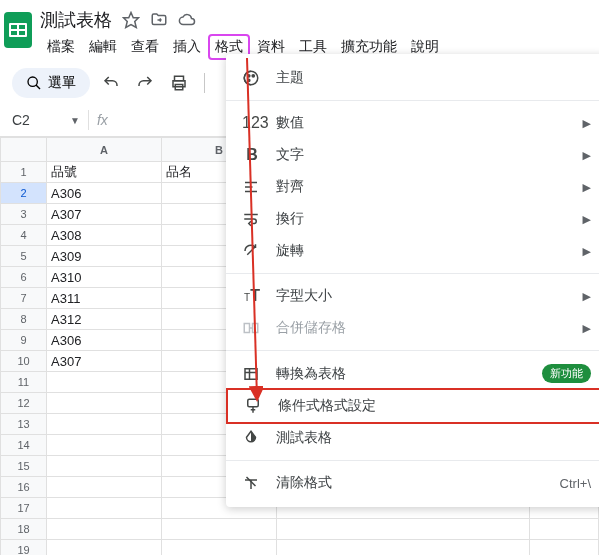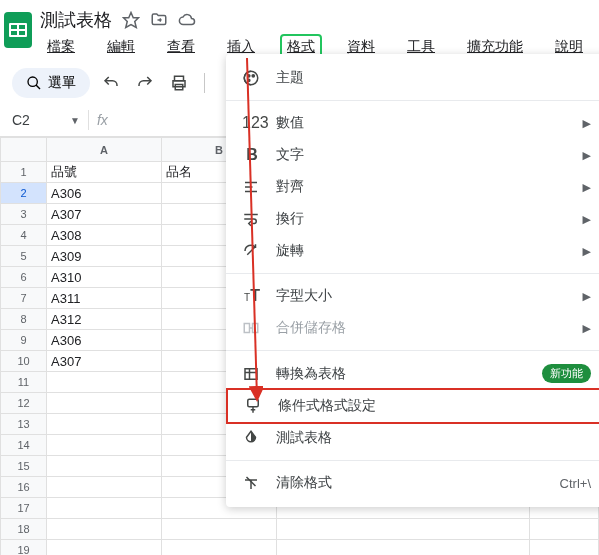--- a/index.html
+++ b/index.html
@@ -9,23 +9,23 @@
 .header { display: flex; align-items: flex-start; padding: 8px 4px 0; gap: 8px; }
 .logo { width: 28px; height: 36px; background: #0f9d58; border-radius: 4px; display: flex; align-items: center; justify-content: center; margin-top: 4px; }
 .logo-inner { width: 18px; height: 14px; border: 2px solid #fff; border-radius: 1px; position: relative; }
 .logo-inner::before, .logo-inner::after { content: ""; position: absolute; background: #fff; }
 .logo-inner::before { width: 100%; height: 2px; top: 4px; left: 0; }
 .logo-inner::after { width: 2px; height: 100%; left: 6px; top: 0; }
 .title-area { flex: 1; }
 .title-row { display: flex; align-items: center; gap: 10px; }
 .doc-title { font-size: 18px; color: #202124; }
 .title-icon { color: #5f6368; cursor: pointer; }
-.menubar { display: flex; gap: 18px; margin-top: 2px; font-size: 14px; color: #202124; text-decoration: underline; }
+.menubar { display: flex; gap: 0; margin-top: 2px; font-size: 14px; color: #202124; }
 .menu-item { padding: 4px 7px; cursor: pointer; border-radius: 4px; }
-.menu-item.active { border: 2px solid #22c55e; padding: 2px 5px; }
+.menu-item.active { border: 2px solid #d946ef; padding: 2px 5px; }
 
 
 .toolbar { display: flex; align-items: center; gap: 8px; padding: 8px 12px; }
 .search-pill { display: flex; align-items: center; gap: 6px; background: #edf2fa; border-radius: 20px; padding: 6px 14px; font-size: 14px; color: #000000; }
 .tb-divider { width: 1px; height: 20px; background: #c7c7c7; margin: 0 4px; }
 .tb-icon { color: #444746; cursor: pointer; padding: 4px; }
 
 
 .cellref-row { display: flex; align-items: center; padding: 4px 12px 6px; gap: 8px; border-bottom: 1px solid #e0e0e0; }
 .cell-ref { font-size: 14px; color: #3c4043; width: 50px; }

